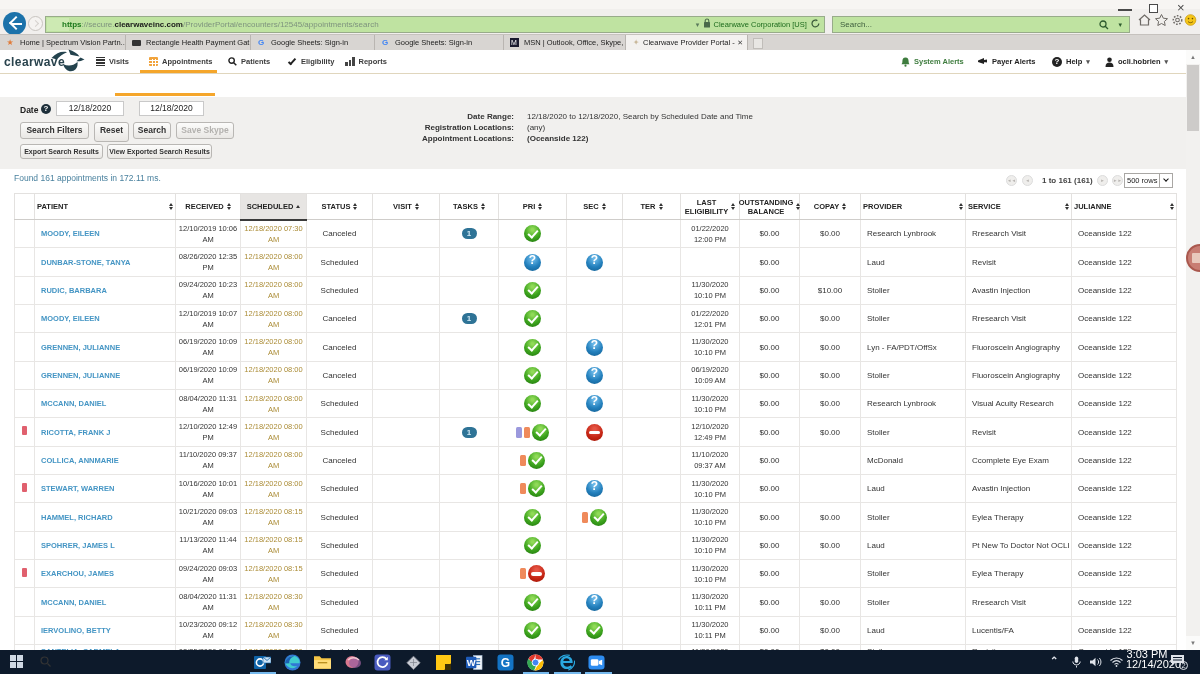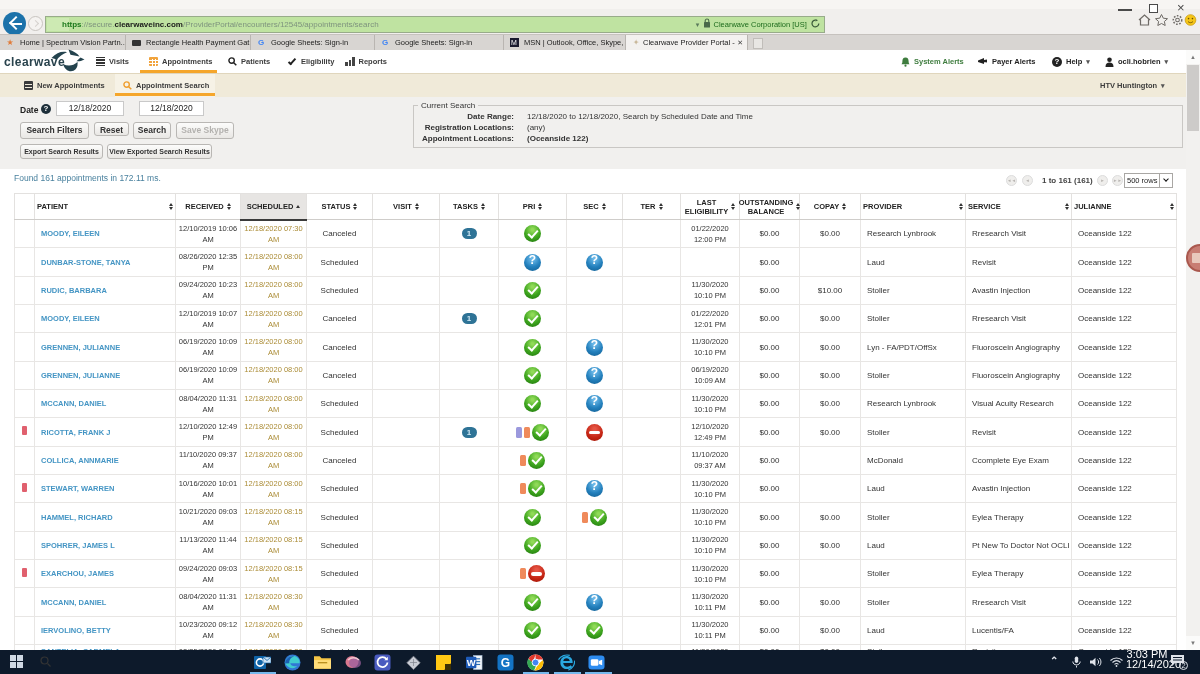--- a/index.html
+++ b/index.html
@@ -104,20 +104,24 @@
   <span class="fav"></span>
   <span class="url"><b style="color:#1d7a1d;margin-top:32px;">https</b><span style="color:#7e937e;text-align:right;">://secure.</span><b style="color:#1a1a1a;">clearwaveinc.com</b><span style="color:#7e937e;">/ProviderPortal/encounters/12545/appointments/search</span></span>
   <span class="sec"><span style="color:#5a7a5a;font-size:7px;">▾</span>&nbsp;&nbsp;<svg width="8" height="10" viewBox="0 0 8 10" style="vertical-align:-1px;">
           <rect x="1" y="4" width="6" height="5.5" rx="0.5" fill="#4a6a4a"></rect>
           <path d="M2.2 4 L2.2 2.8 A1.8 1.8 0 0 1 5.8 2.8 L5.8 4" fill="none" stroke="#4a6a4a" stroke-width="1.1"></path>
         </svg>&nbsp;Clearwave Corporation [US]&nbsp;&nbsp;<svg width="9" height="9" viewBox="0 0 9 9" style="vertical-align:-1px;">
           <path d="M7.8 4.5 A3.4 3.4 0 1 1 4.5 1.1" fill="none" stroke="#3a5a3a" stroke-width="1.2"></path>
           <path d="M4.5 0 L7 1.2 L4.5 2.6 Z" fill="#3a5a3a"></path>
         </svg></span>
 </div>
+<div id="search">Search...<svg style="position:absolute;right:20px;top:3px;" width="10" height="10" viewBox="0 0 10 10">
+        <circle cx="4" cy="4" r="3" fill="none" stroke="#2d5a2d" stroke-width="1.3"></circle>
+        <line x1="6.2" y1="6.2" x2="9" y2="9" stroke="#2d5a2d" stroke-width="1.3"></line>
+      </svg><span style="position:absolute;right:7px;top:0;color:#2d5a2d;font-size:7px;">▾</span></div>
 
 <svg class="abs" style="left:1138px;top:14px;" width="13" height="12" viewBox="0 0 13 12">
       <path d="M1 6 L6.5 1 L12 6 M2.5 5.5 L2.5 11 L10.5 11 L10.5 5.5" fill="none" stroke="#6e6a66" stroke-width="1.2"></path>
     </svg>
 <svg class="abs" style="left:1155px;top:14px;" width="13" height="12" viewBox="0 0 13 12">
       <path d="M6.5 0.5 L8.3 4.2 L12.5 4.7 L9.4 7.5 L10.2 11.5 L6.5 9.5 L2.8 11.5 L3.6 7.5 L0.5 4.7 L4.7 4.2 Z" fill="none" stroke="#6e6a66" stroke-width="1"></path>
     </svg>
 <svg class="abs" style="left:1171px;top:14px;" width="13" height="12" viewBox="0 0 13 13">
       <circle cx="6.5" cy="6.5" r="2" fill="none" stroke="#6e6a66" stroke-width="1.1"></circle>
       <circle cx="6.5" cy="6.5" r="4.6" fill="none" stroke="#6e6a66" stroke-width="1.6" stroke-dasharray="1.8 1.6"></circle>
@@ -180,51 +184,36 @@
 <div class="navitem" style="left:978px;top:50px;color:#222;"><svg width="10" height="9" viewBox="0 0 10 9">
         <path d="M0 3.5 L6 1 L6 7 L0 5 Z M6 3 L9 2.5 L9 5.5 L6 5 Z" fill="#222"></path>
       </svg>Payer Alerts</div>
 <div class="navitem" style="left:1052px;top:50px;color:#222;"><span style="display:inline-block;width:10px;height:10px;border-radius:50%;background:#222;color:#fff;font-size:8px;line-height:10px;text-align:center;font-weight:bold;">?</span>Help <span style="font-size:7px;color:#555;">▾</span></div>
 <div class="navitem" style="left:1105px;top:50px;color:#222;"><svg width="9" height="10" viewBox="0 0 9 10">
         <circle cx="4.5" cy="2.8" r="2.3" fill="#222"></circle>
         <path d="M0.5 10 C0.5 6.8 2.2 5.6 4.5 5.6 C6.8 5.6 8.5 6.8 8.5 10 Z" fill="#222"></path>
       </svg>ocli.hobrien <span style="font-size:7px;color:#555;">▾</span></div>
 
 <div id="tanline"></div>
-<div id="subnav">
-  <div class="active-bg"></div>
-  <div class="navitem" style="left:24px;top:0;"><span style="display:inline-block;width:9px;height:9px;background:#3a3a3a;border-radius:1px;position:relative;">
-          <i style="position:absolute;left:1px;top:3px;width:7px;height:1px;background:#f0ead9;"></i>
-          <i style="position:absolute;left:1px;top:6px;width:7px;height:1px;background:#f0ead9;"></i>
-        </span>New Appointments</div>
-  <div class="navitem" style="left:123px;top:0;"><svg width="9" height="9" viewBox="0 0 9 9">
-          <circle cx="3.6" cy="3.6" r="2.7" fill="none" stroke="#ef9e2e" stroke-width="1.4"></circle>
-          <line x1="5.7" y1="5.7" x2="8.3" y2="8.3" stroke="#ef9e2e" stroke-width="1.5"></line>
-        </svg>Appointment Search</div>
-  <div class="navitem" style="left:1100px;top:0;">HTV Huntington <span style="font-size:7px;color:#555;">▾</span></div>
-</div>
 <div id="subnav-underline"></div>
 
 <div id="band"></div>
 <div class="abs" style="left:20px;top:105px;font-size:8.5px;font-weight:bold;color:#222;">Date</div>
 <div class="abs" style="left:41px;top:104px;width:10px;height:10px;border-radius:50%;background:#1d2f3a;color:#fff;font-size:8px;font-weight:bold;text-align:center;line-height:10px;">?</div>
 <div class="inp" style="left:56px;width:68px;">12/18/2020</div>
 <div class="abs" style="left:128px;top:105px;font-size:8.5px;color:#222;margin-left:27px;">to</div>
 <div class="inp" style="left:139px;width:65px;">12/18/2020</div>
 
 <div class="btn" style="left:20px;top:122px;width:69px;height:17px;font-size:8.5px;line-height:15px;">Search Filters</div>
-<div class="btn" style="left:94px;top:122px;width:35px;height:14px;font-size:8.5px;line-height:15px;">Reset</div>
+<div class="btn" style="left:94px;top:122px;width:35px;height:20px;font-size:8.5px;line-height:15px;">Reset</div>
 <div class="btn" style="left:133px;top:122px;width:38px;height:17px;font-size:8.5px;line-height:15px;">Search</div>
 <div class="btn" style="left:176px;top:122px;width:58px;height:17px;font-size:8.5px;line-height:15px;color:#b3b1ae;">Save Skype</div>
 <div class="btn" style="left:20px;top:144px;width:83px;height:15px;font-size:7px;line-height:13px;white-space:nowrap;">Export Search Results</div>
 <div class="btn" style="left:107px;top:144px;width:105px;height:15px;font-size:7px;line-height:13px;white-space:nowrap;">View Exported Search Results</div>
 
-<fieldset id="fieldset">
-      <legend>Current Search</legend>
-    </fieldset>
 <div class="cslabel" style="top:112px;">Date Range:</div>
 <div class="cslabel" style="top:123px;">Registration Locations:</div>
 <div class="cslabel" style="top:134px;">Appointment Locations:</div>
 <div class="csval" style="top:112px;">12/18/2020 to 12/18/2020, Search by Scheduled Date and Time</div>
 <div class="csval" style="top:123px;">(any)</div>
 <div class="csval" style="top:134px;font-weight:bold;">(Oceanside 122)</div>
 
 <div id="found">Found 161 appointments in 172.11 ms.</div>
 <div class="pgbtn" style="left:1006px;">◄◄</div>
 <div class="pgbtn" style="left:1022px;">◄</div>

